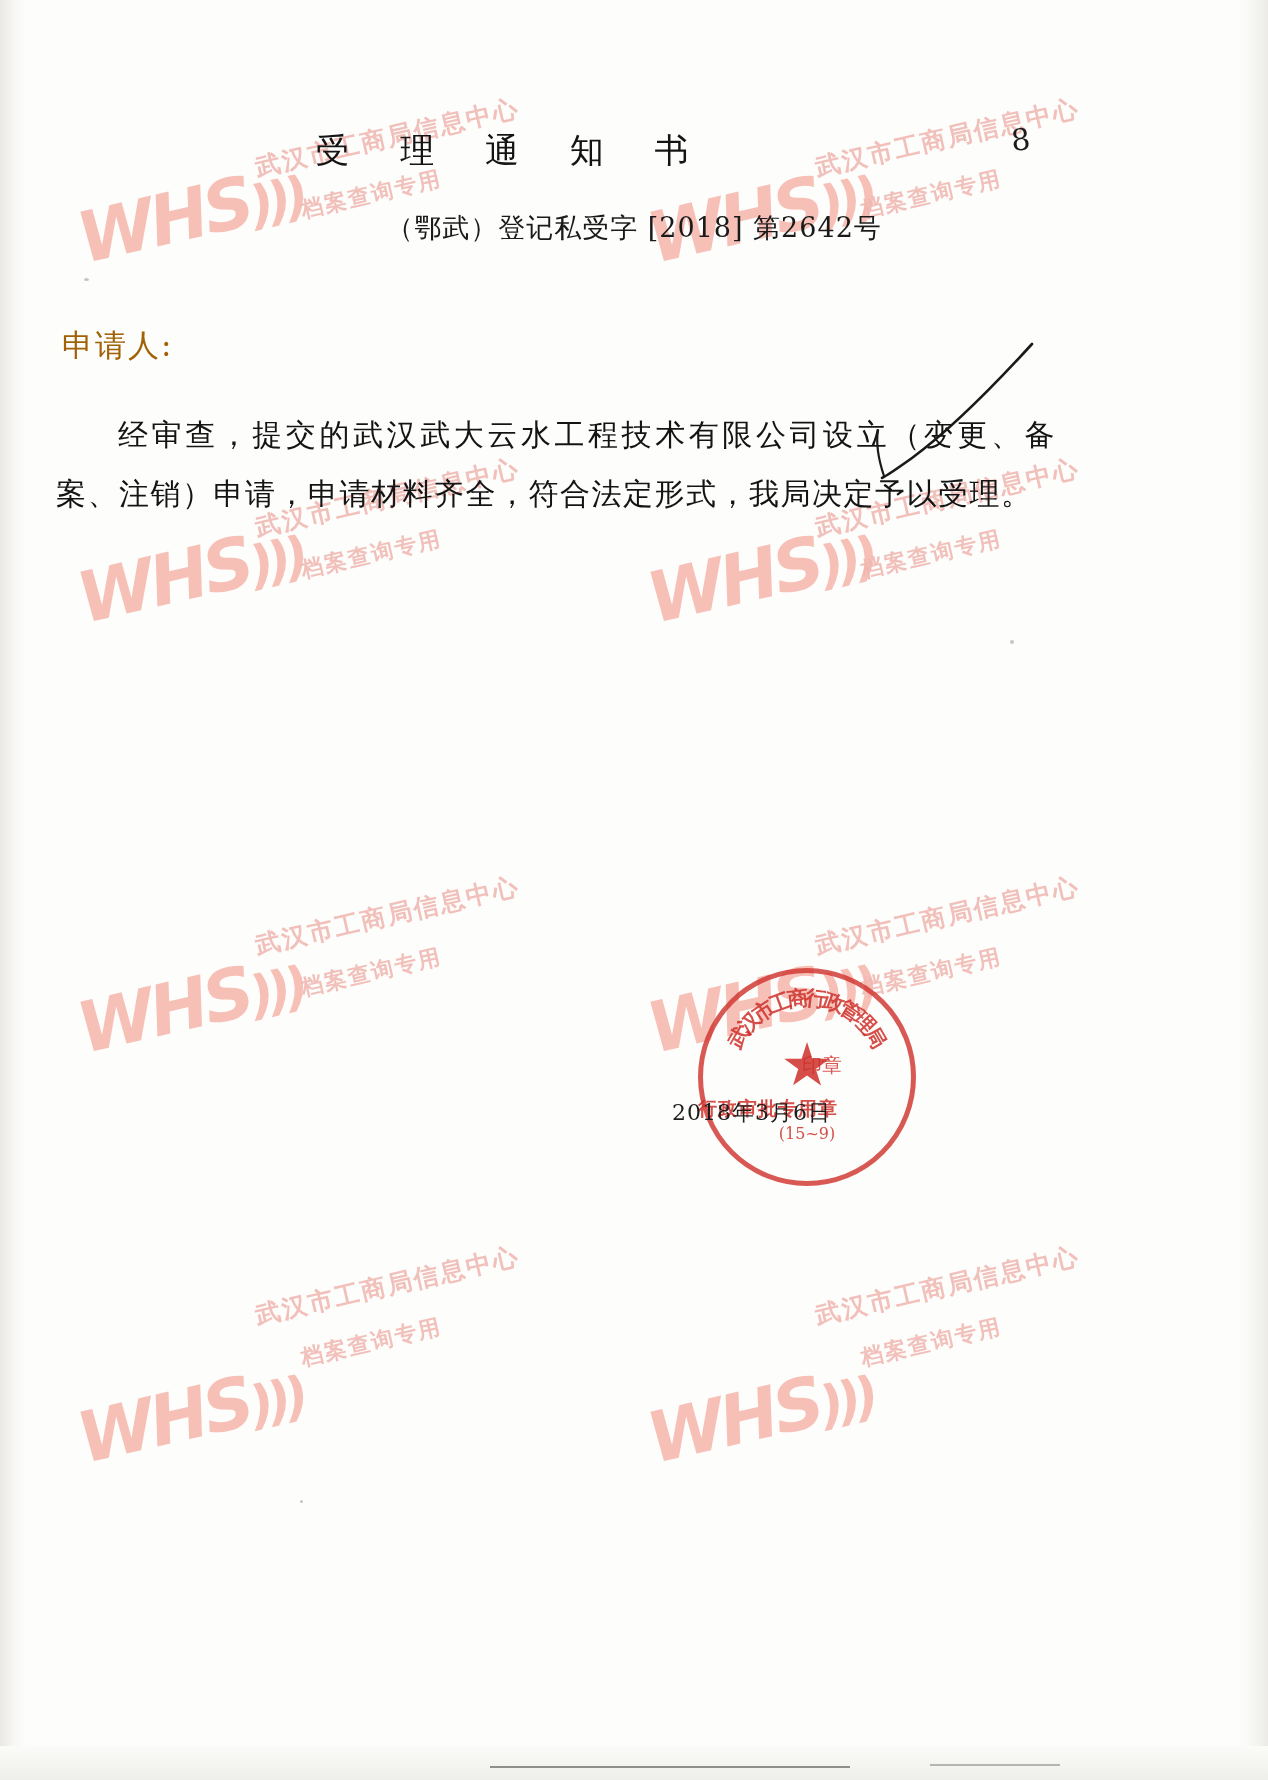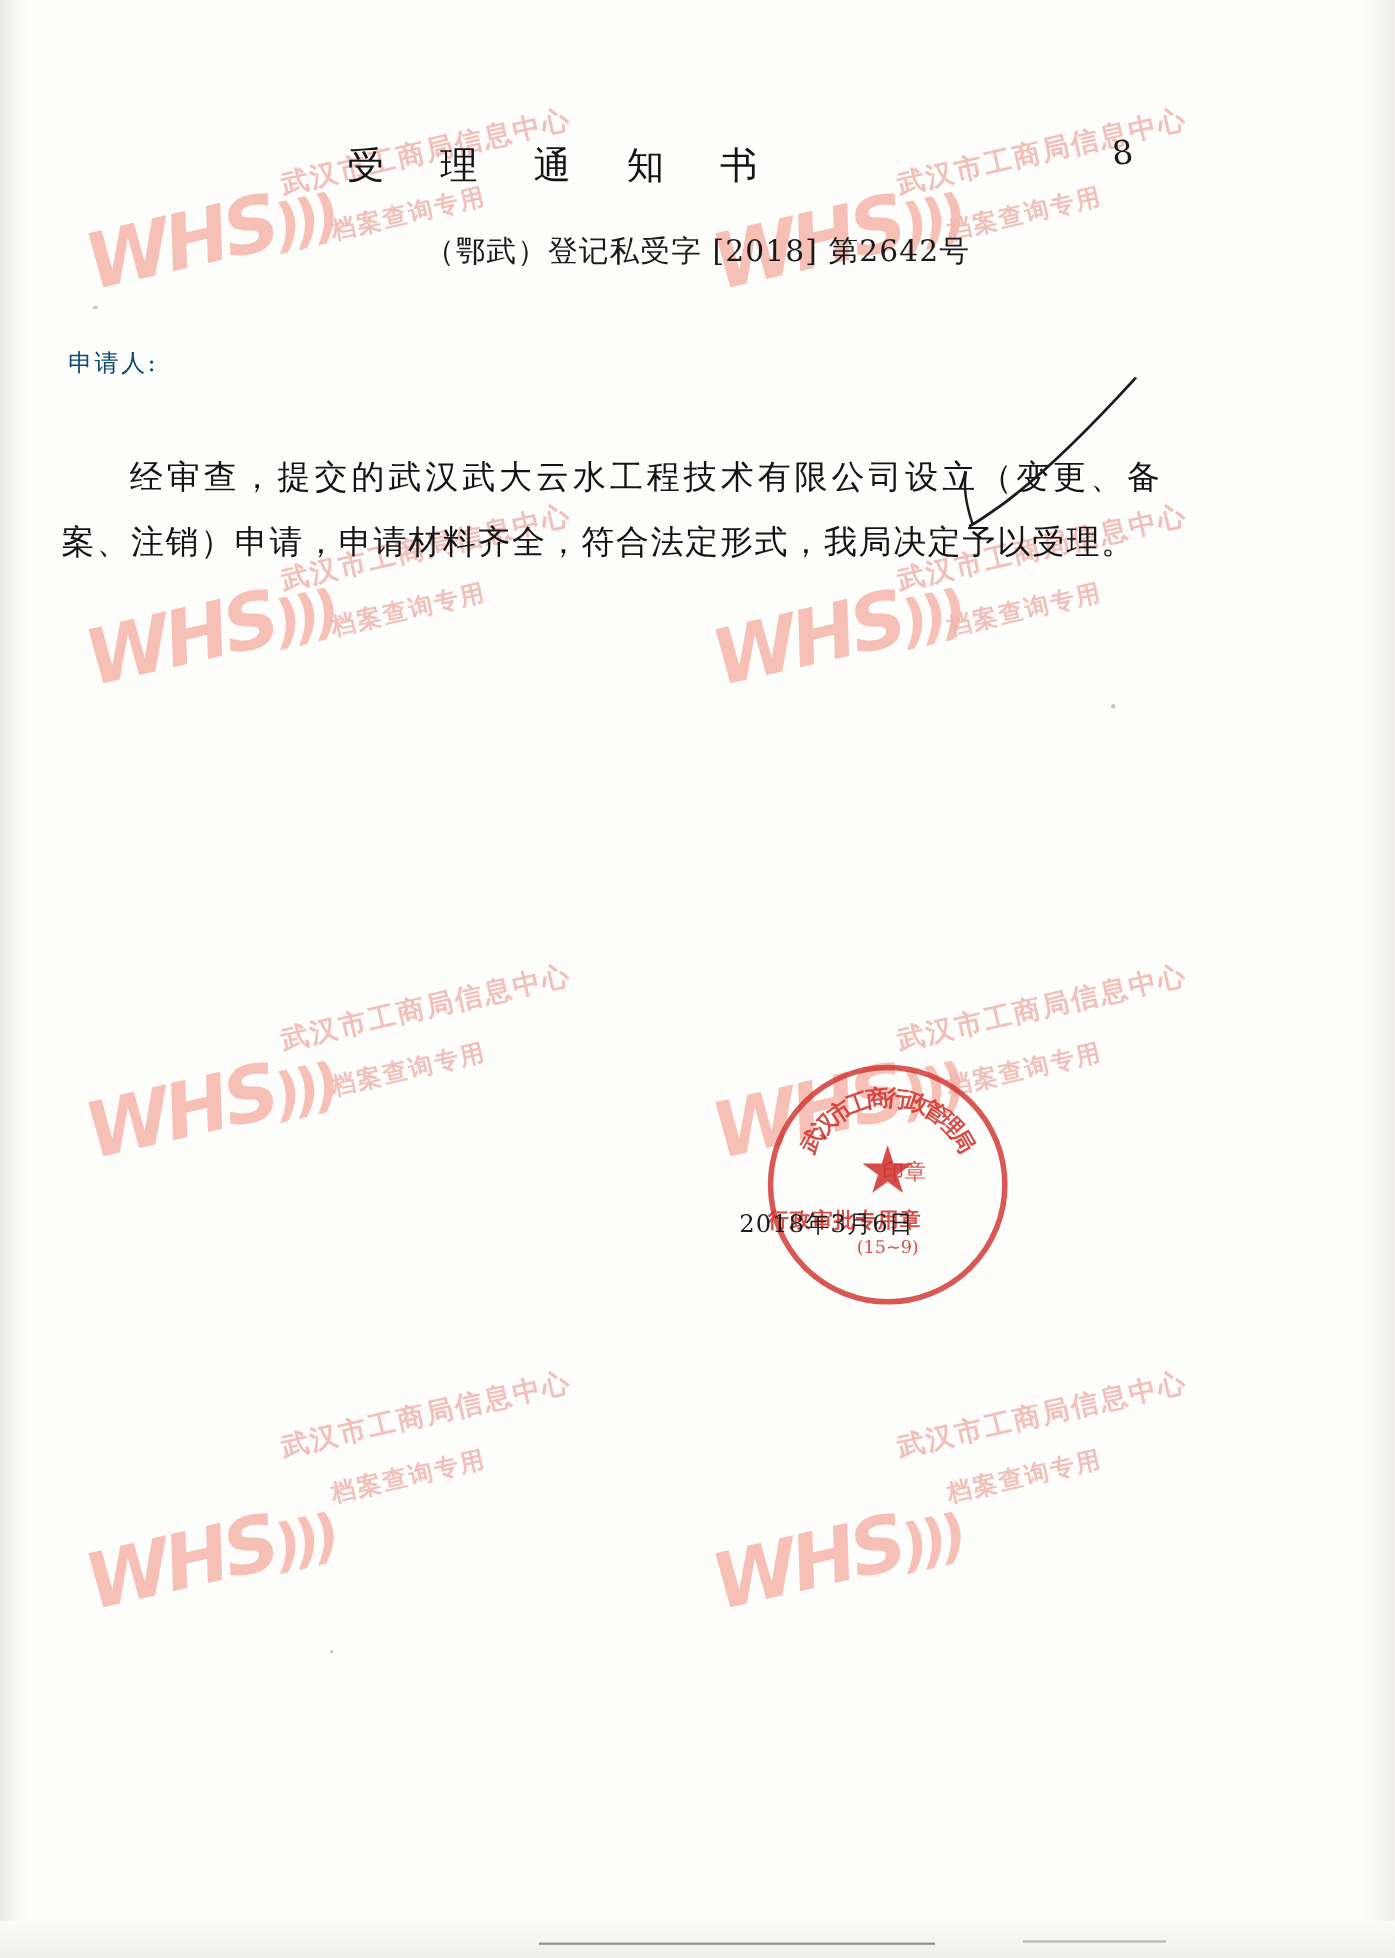--- a/index.html
+++ b/index.html
@@ -123,23 +123,23 @@
     top: 210px;
     width: 1268px;
     text-align: center;
     font-size: 27px;
     color: #1a1a1a;
     letter-spacing: 1px;
   }
   .addressee {
     position: absolute;
     left: 62px;
-    top: 315px;
-    font-size: 22px;
-    color: #0c4a6e;
+    top: 325px;
+    font-size: 31px;
+    color: #a16207;
     letter-spacing: 2px;
   }
   .para {
     position: absolute;
     font-size: 30px;
     line-height: 59px;
     color: #141414;
     letter-spacing: 1.5px;
     text-align: justify;
   }

